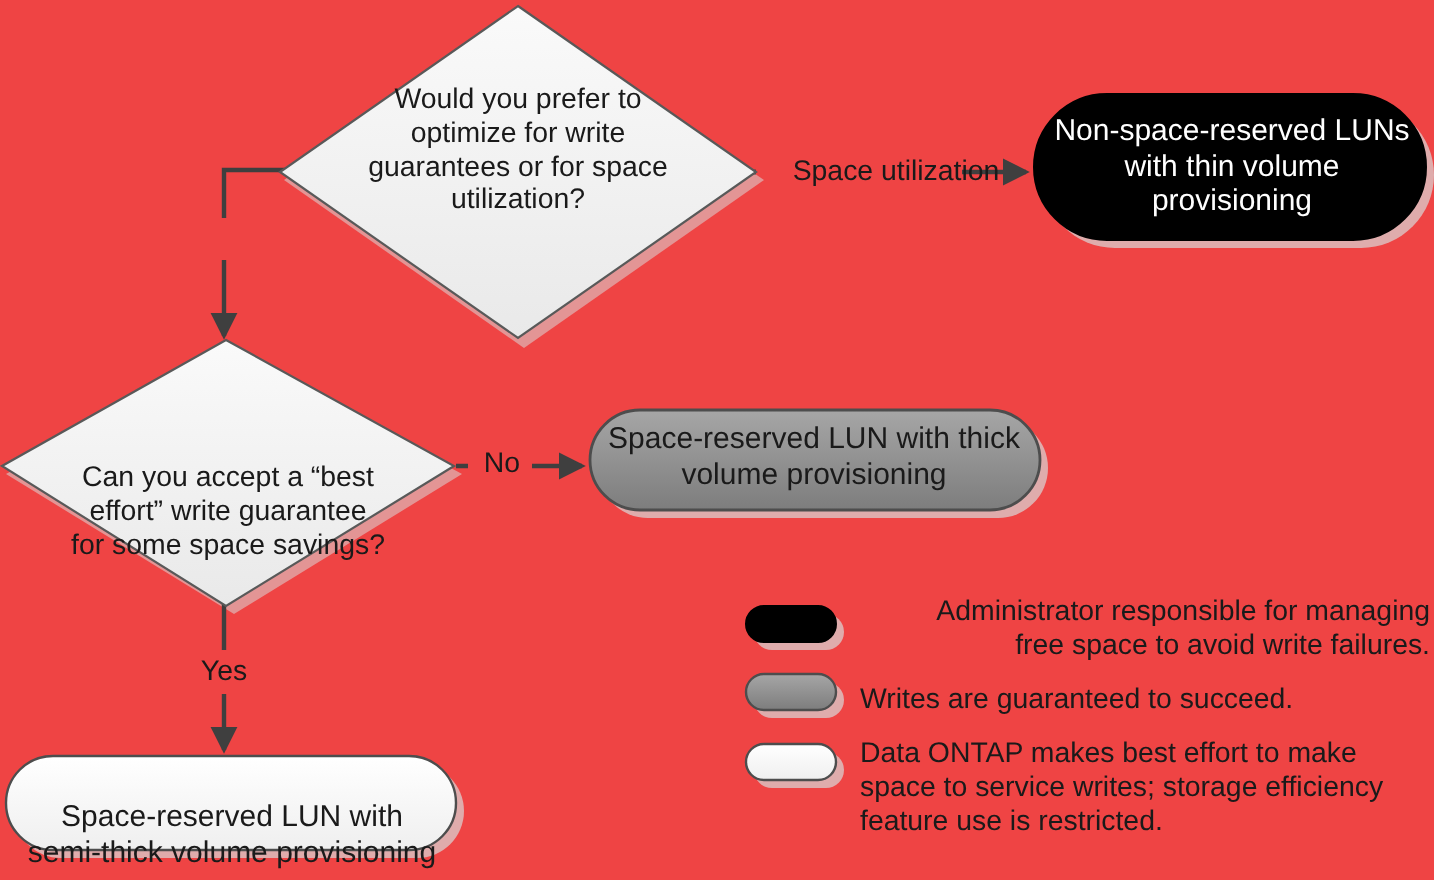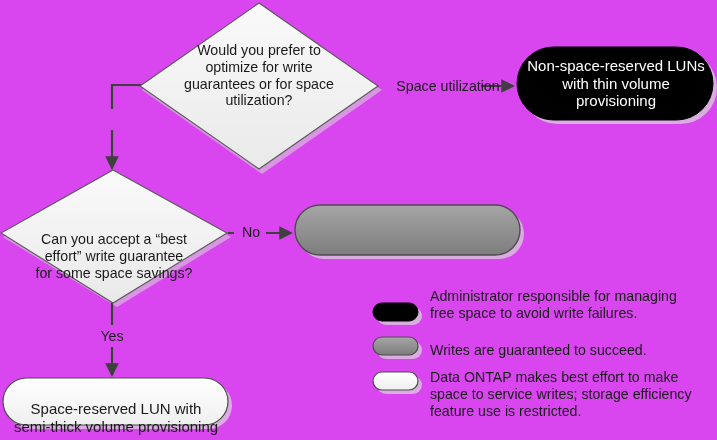--- a/index.html
+++ b/index.html
@@ -4,21 +4,21 @@
 <style>
   html, body {
     margin: 0;
     padding: 0;
     background: #ffffff;
   }
   #canvas {
     position: relative;
     width: 717px;
     height: 440px;
-    background: #d946ef;
+    background: #ef4444;
     font-family: "Liberation Sans", sans-serif;
     overflow: hidden;
   }
   svg.layer {
     position: absolute;
     left: 0;
     top: 0;
     width: 717px;
     height: 440px;
   }
@@ -98,21 +98,21 @@
   .legend-text {
     position: absolute;
     left: 430px;
     font-size: 14.2px;
     color: #1a1a1a;
     line-height: 1.2;
     text-align: left;
     width: 285px;
     white-space: pre-line;
   }
-  #legend-text-0 { top: 288px; }
+  #legend-text-0 { top: 298px; text-align: right; }
   #legend-text-1 { top: 342px; }
   #legend-text-2 { top: 369px; }
 </style>
 </head>
 <body>
 
 <div id="canvas">
 
   <svg class="layer" viewBox="0 0 717 440" xmlns="http://www.w3.org/2000/svg">
 
@@ -177,20 +177,22 @@
 utilization?</div>
 
   <div class="txt diamond-label" id="d2-label">Can you accept a “best
 effort” write guarantee
 for some space savings?</div>
 
   <div class="txt box-label" id="black-box-label">Non-space-reserved LUNs
 with thin volume
 provisioning</div>
 
+  <div class="txt box-label" id="gray-box-label">Space-reserved LUN with thick
+volume provisioning</div>
 
   <div class="txt box-label" id="white-box-label">Space-reserved LUN with
 semi-thick volume provisioning</div>
 
   <div class="txt edge-label" id="edge-space-utilization">Space utilization</div>
 
 
   <div class="txt edge-label" id="edge-no">No</div>
 
   <div class="txt edge-label" id="edge-yes">Yes</div>

